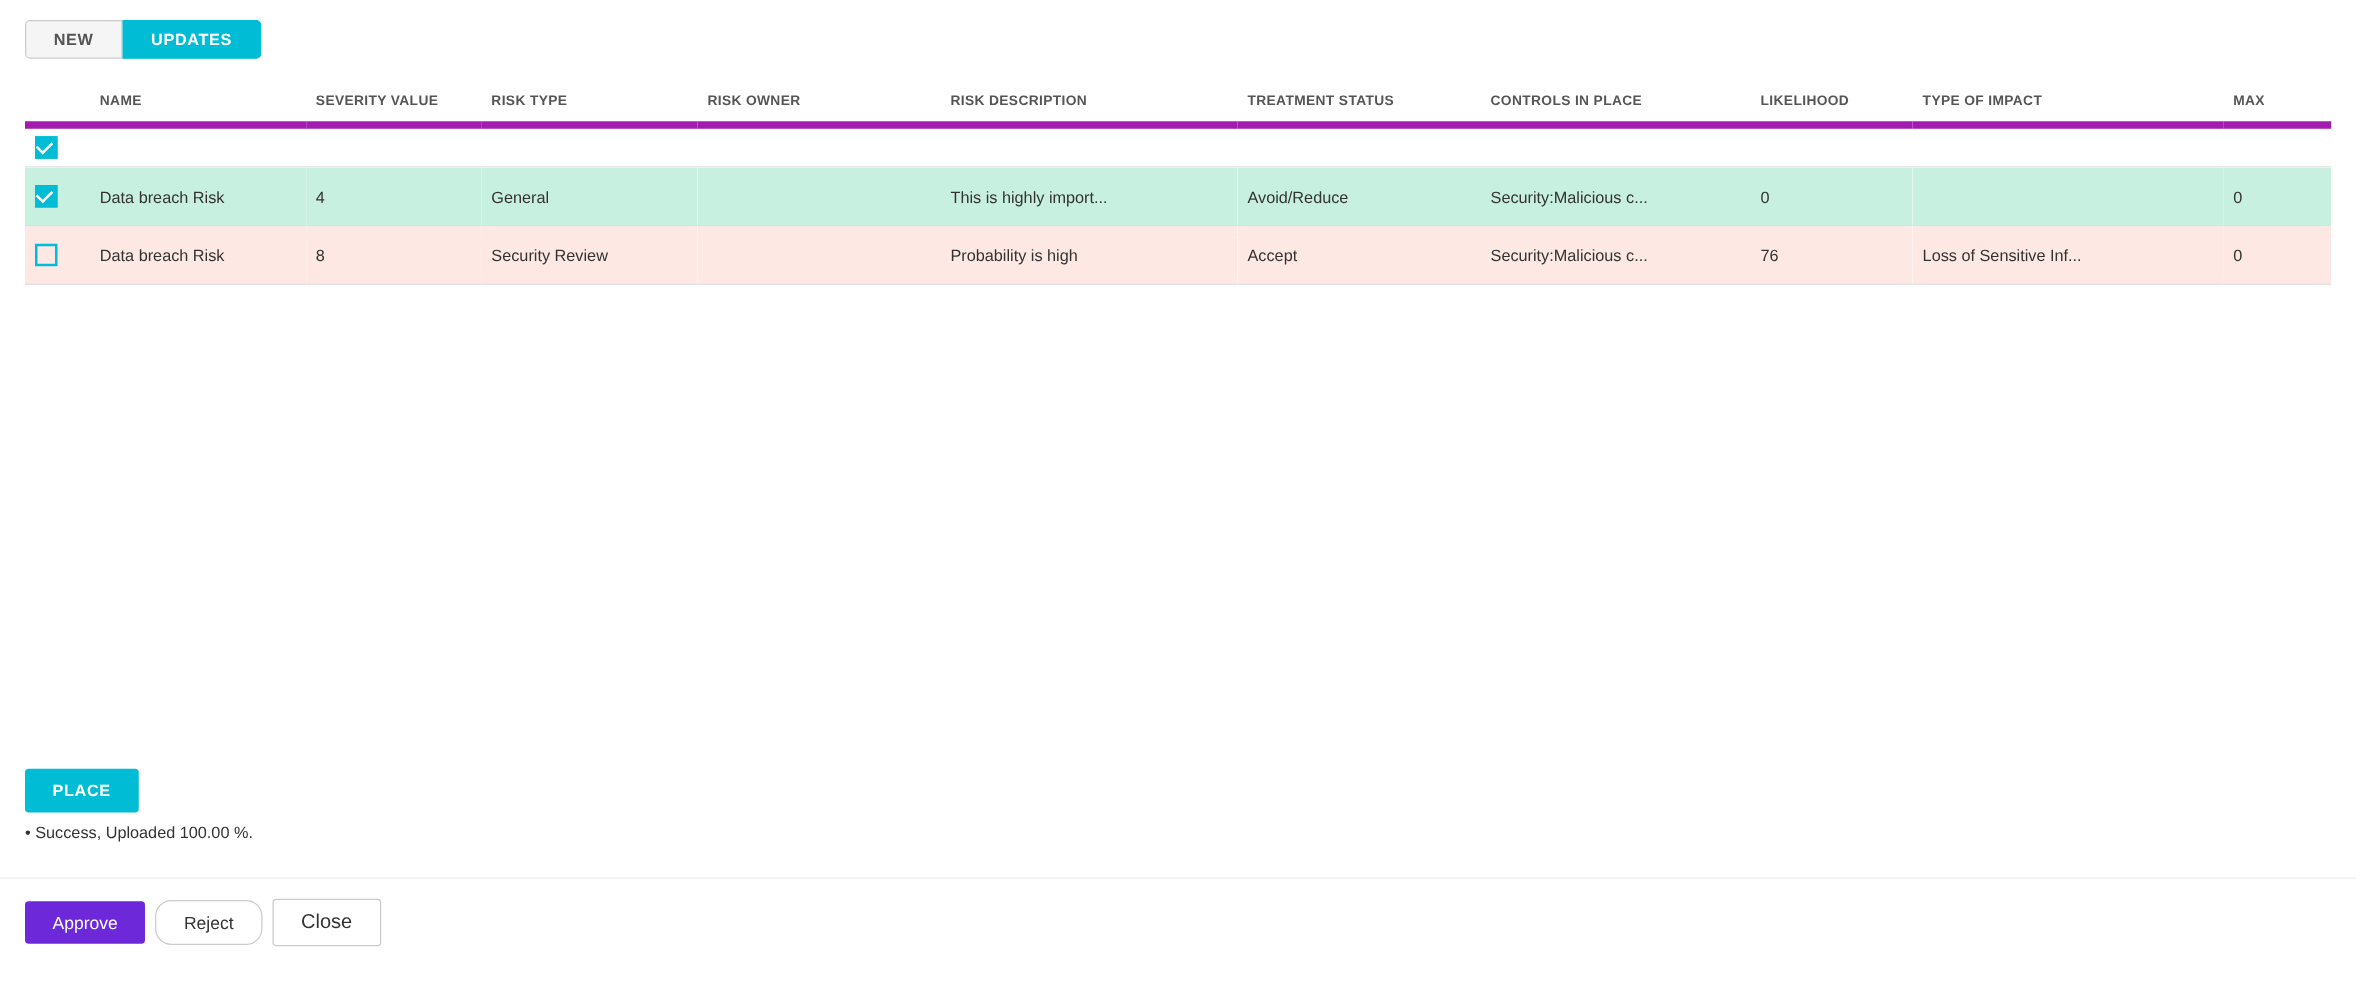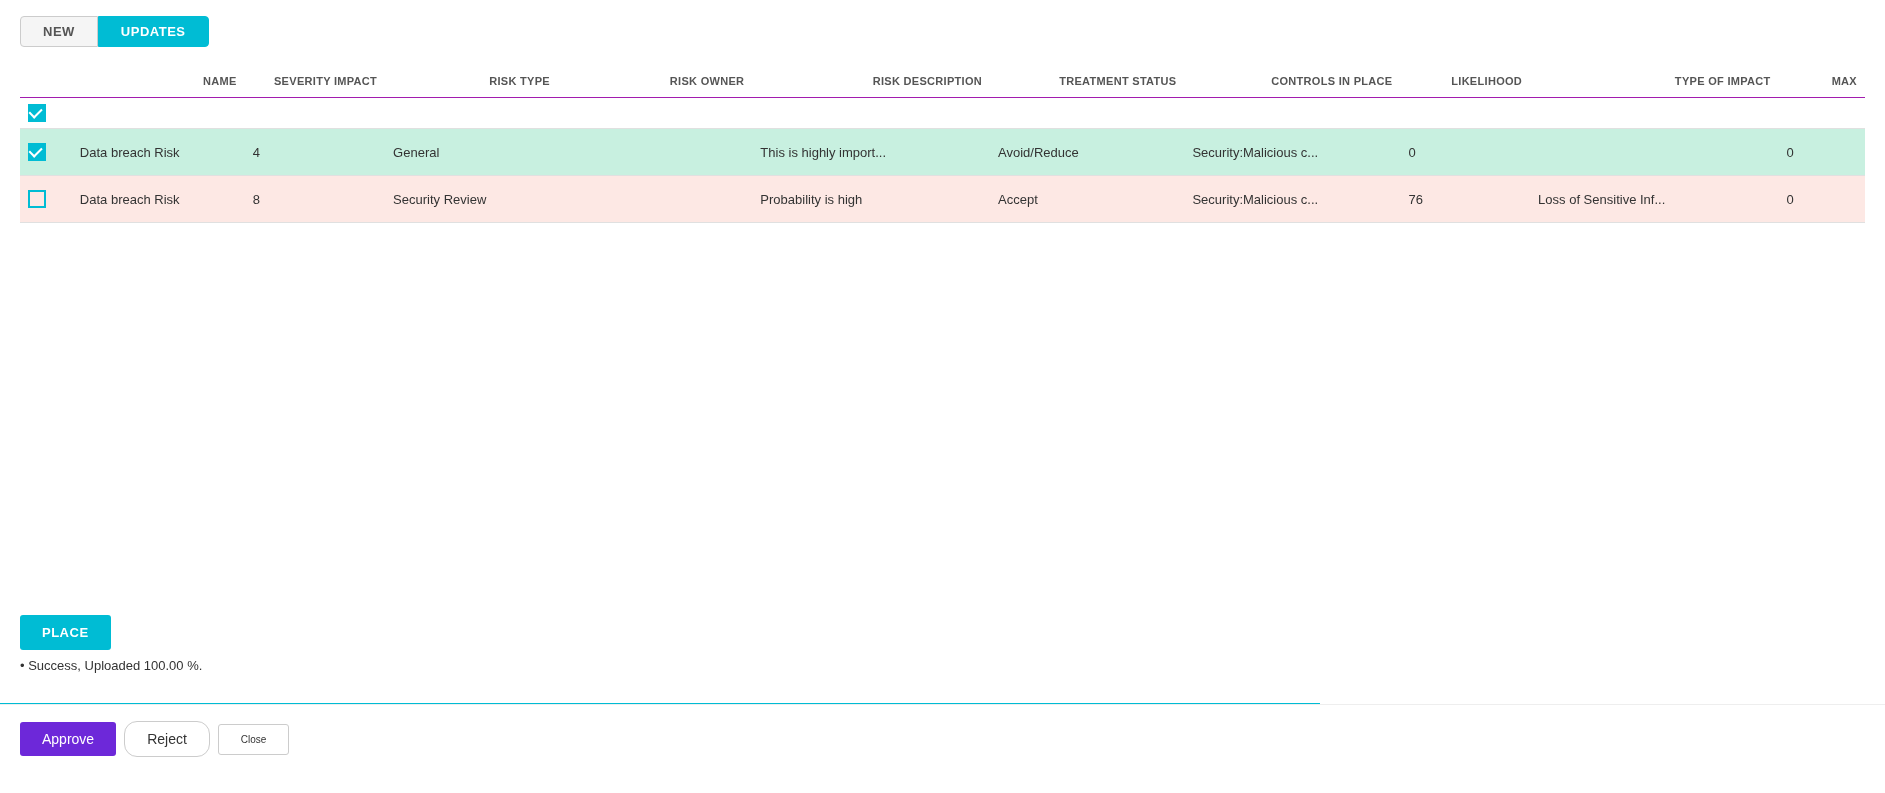--- a/index.html
+++ b/index.html
@@ -52,26 +52,26 @@
     .table-container {
       padding: 10px 20px;
       margin-top: 8px;
     }
     table {
       width: 100%;
       border-collapse: collapse;
       table-layout: fixed;
     }
     thead tr th {
-      text-align: right;
+      text-align: left;
       font-size: 11px;
       font-weight: 700;
       color: #555;
       padding: 10px 8px;
-      border-bottom: 1px solid #a21caf;
+      border-bottom: 6px solid #a21caf;
       letter-spacing: 0.3px;
       white-space: nowrap;
       overflow: hidden;
       text-overflow: ellipsis;
     }
     .col-check { width: 48px; }
     .col-name { width: 160px; }
     .col-severity { width: 130px; }
     .col-risktype { width: 160px; }
     .col-riskowner { width: 180px; }
@@ -201,21 +201,21 @@
       padding: 9px 22px;
       font-size: 14px;
       cursor: pointer;
       border-radius: 13px;
     }
     .btn-close {
       background: #fff;
       color: #333;
       border: 1px solid #ccc;
       padding: 9px 22px;
-      font-size: 10px;
+      font-size: 16px;
       cursor: pointer;
       border-radius: 3px;
     }
 
     .page-wrapper {
       position: relative;
       min-height: 793px;
     }
   </style>
 </head>
@@ -228,21 +228,21 @@
     <button class="tab-btn">NEW</button>
     <button class="tab-btn active">UPDATES</button>
   </div>
 
   <div class="table-container">
     <table>
       <thead>
         <tr>
           <th class="col-check"></th>
           <th class="col-name">NAME</th>
-          <th class="col-severity">SEVERITY IMPACT</th>
+          <th class="col-severity">SEVERITY VALUE</th>
           <th class="col-risktype">RISK TYPE</th>
           <th class="col-riskowner">RISK OWNER</th>
           <th class="col-riskdesc">RISK DESCRIPTION</th>
           <th class="col-treatment">TREATMENT STATUS</th>
           <th class="col-controls">CONTROLS IN PLACE</th>
           <th class="col-likelihood">LIKELIHOOD</th>
           <th class="col-typeimpact">TYPE OF IMPACT</th>
           <th class="col-max">MAX</th>
         </tr>
       </thead>

